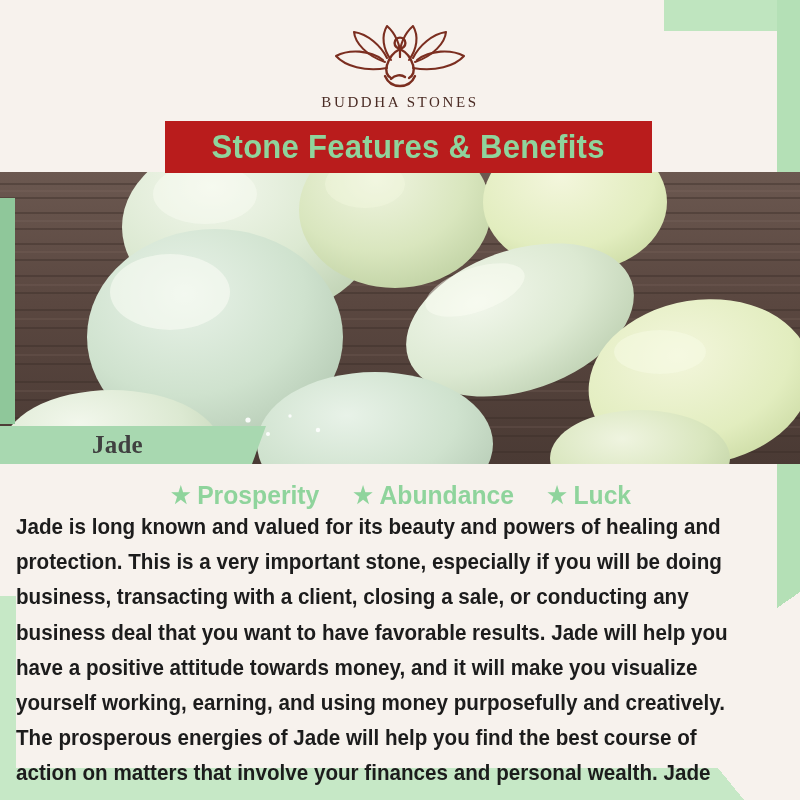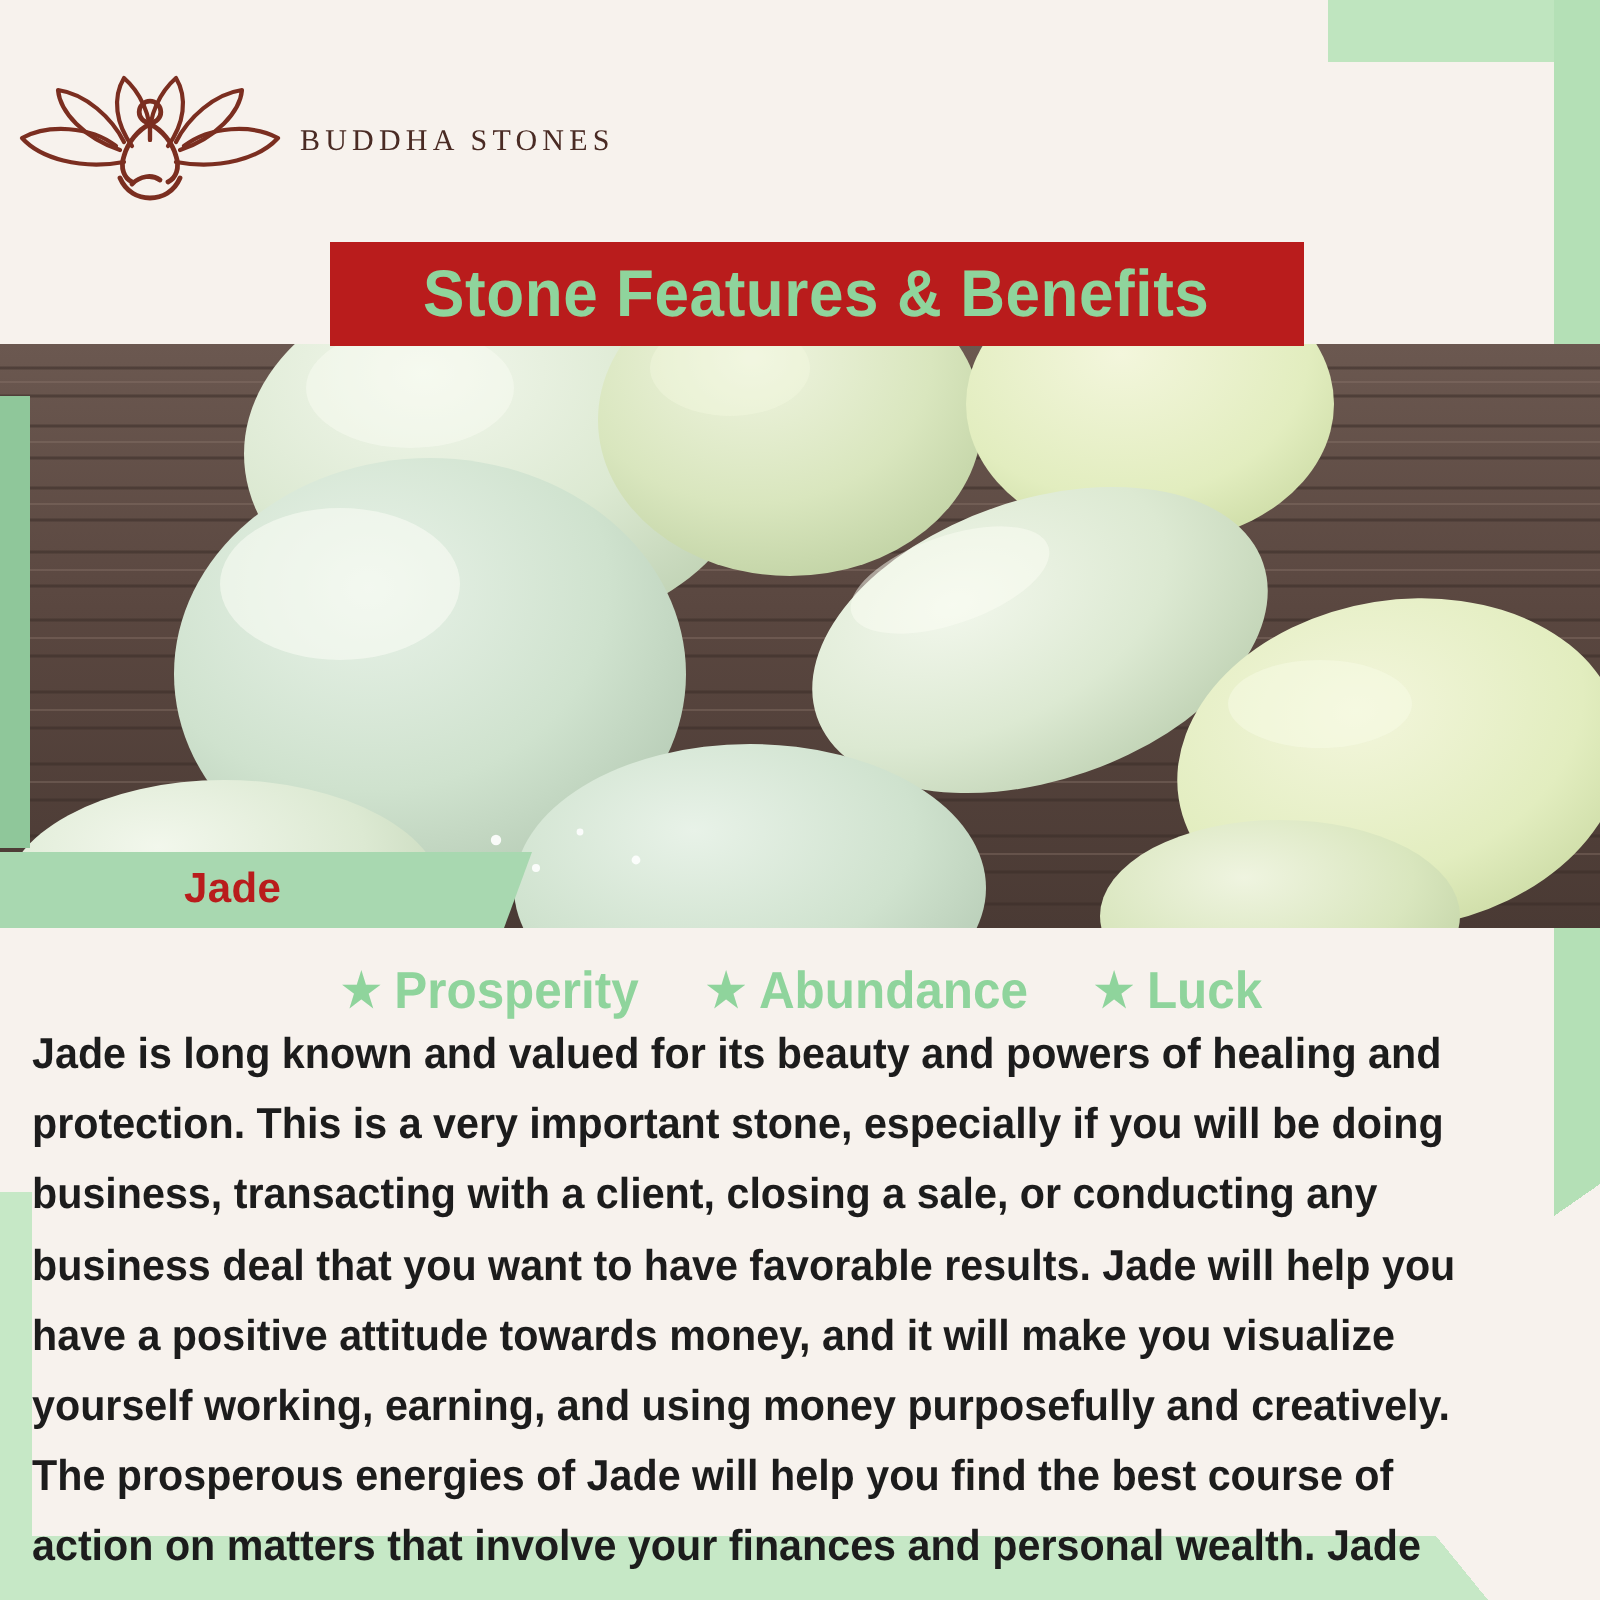--- a/index.html
+++ b/index.html
@@ -41,21 +41,21 @@
     background:linear-gradient(to top right,#C6E8C6 50%,transparent 50%);
   }
   .accent-photo-bottom-left{
     position:absolute;left:0;top:440px;width:60px;height:24px;
     background:#A9D9B0;
   }
 
   
   .logo-block{
     position:absolute;left:0;top:22px;width:800px;height:96px;
-    display:flex;flex-direction:row;align-items:center;justify-content:flex-start;
+    display:flex;flex-direction:column;align-items:center;justify-content:flex-start;
   }
   .logo-mark{width:150px;height:70px;display:block;}
   .logo-word{
     margin-top:2px;
     font-family:"Liberation Serif", serif;
     font-size:15px;letter-spacing:2.6px;color:#4A2B24;
     font-weight:400;
   }
 
   
@@ -88,22 +88,22 @@
     background:#A8D8B0;
     display:flex;align-items:center;
     z-index:5;
   }
   .jade-bar:after{
     content:"";position:absolute;right:-14px;top:0;
     border-top:38px solid #A8D8B0;border-right:14px solid transparent;
   }
   .jade-text{
     margin-left:92px;
-    font-family:Liberation Sans, sans-serif;
-    font-weight:700;font-size:21px;color:#b91c1c;letter-spacing:.2px;
+    font-family:Liberation Serif, serif;
+    font-weight:700;font-size:25px;color:#404040;letter-spacing:.2px;
   }
 
   
   .benefits{
     position:absolute;left:0;top:479px;width:800px;height:32px;
     display:flex;align-items:center;justify-content:center;gap:26px;
     z-index:3;
   }
   .benefit{
     display:flex;align-items:center;gap:7px;

